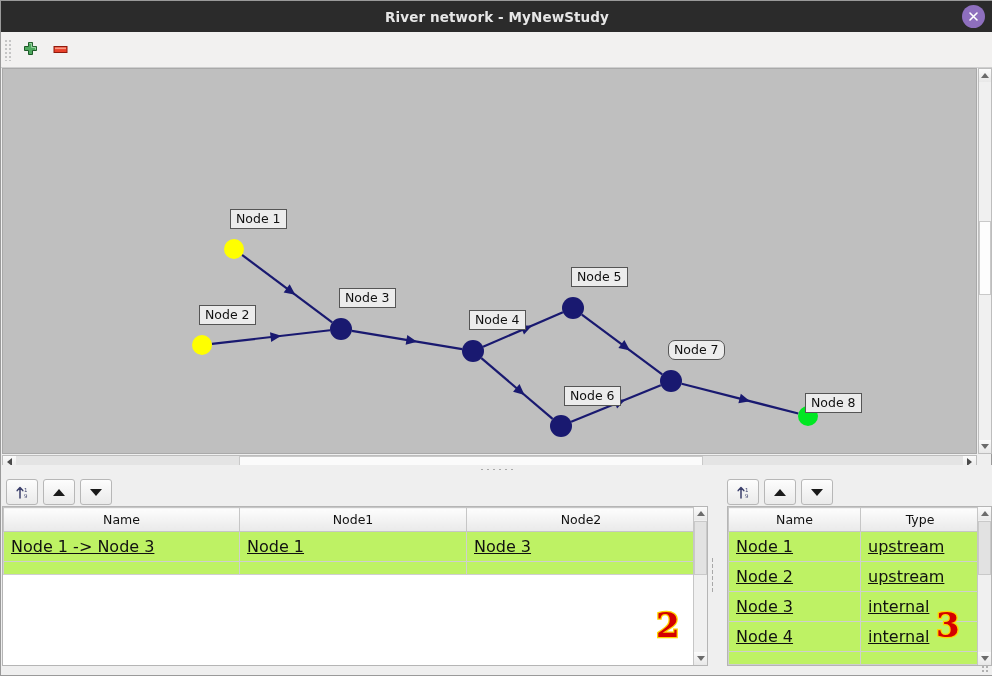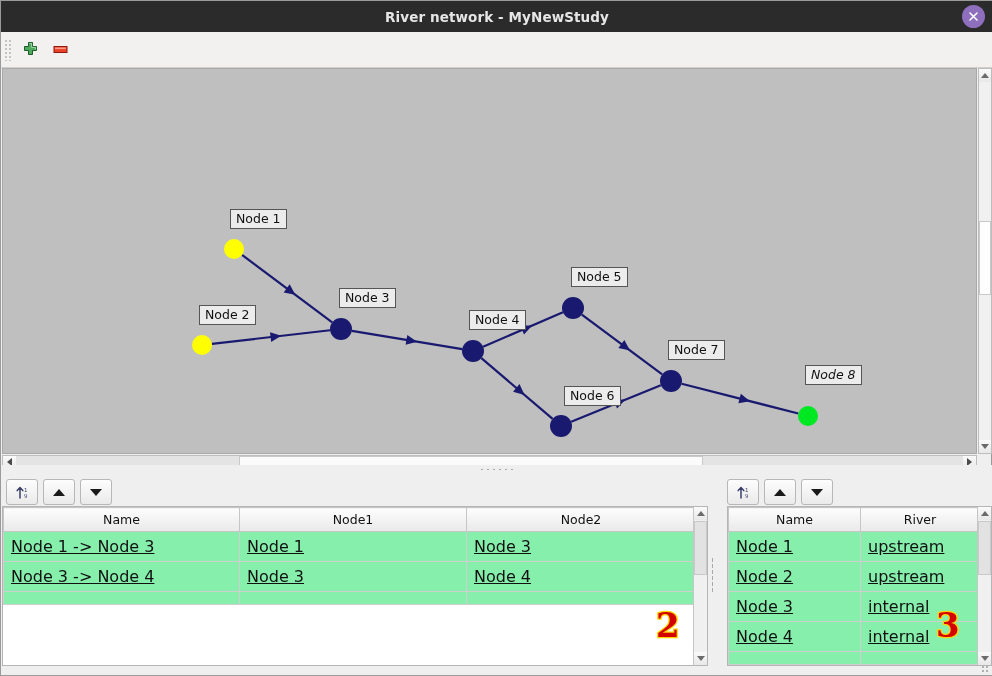--- a/index.html
+++ b/index.html
@@ -107,21 +107,21 @@
   .pane-right .pane-toolbar{padding-left:12px;}
   .tbtn{
     width:30px;height:24px;margin-right:5px;
     background:linear-gradient(#fdfdfd,#eaeaea);
     border:1px solid #b7b7b7;border-radius:3px;
     display:flex;align-items:center;justify-content:center;cursor:pointer;
   }
   .tbtn .tri-up{border-left:6px solid transparent;border-right:6px solid transparent;border-bottom:7px solid #1a1a1a;}
   .tbtn .tri-dn{border-left:6px solid transparent;border-right:6px solid transparent;border-top:7px solid #1a1a1a;}
 
-  table.grid{border-collapse:collapse;table-layout:fixed;background:#86efac;}
+  table.grid{border-collapse:collapse;table-layout:fixed;background:#bef264;}
   table.grid th{
     background:linear-gradient(#fdfdfd,#e9e9e9);
     border:1px solid #c6c6c6;border-top:1px solid #c6c6c6;
     font-weight:normal;font-size:12.5px;height:21px;color:#111;text-align:center;
   }
   table.grid td{
     border:1px solid #cfcfcf;height:29px;font-size:16px;
     padding:0 0 0 7px;color:#111;white-space:nowrap;overflow:hidden;text-decoration:underline;
   }
   table.grid td.empty{height:12px;}
@@ -197,22 +197,22 @@
           <circle cx="668" cy="312" r="11" fill="#191970"></circle>
           <circle cx="805" cy="347" r="10" fill="#00e822"></circle>
         </svg>
       <div id="node-labels">
           <div class="nodelabel" style="left: 227px; top: 140px;">Node 1</div>
           <div class="nodelabel" style="left: 196px; top: 236px;">Node 2</div>
           <div class="nodelabel" style="left: 336px; top: 219px;">Node 3</div>
           <div class="nodelabel" style="left: 466px; top: 241px;">Node 4</div>
           <div class="nodelabel" style="left: 568px; top: 198px;">Node 5</div>
           <div class="nodelabel" style="left: 561px; top: 317px;">Node 6</div>
-          <div class="nodelabel" style="left: 665px; top: 271px;">Node 7</div>
-          <div class="nodelabel" style="left: 802px; top: 296px; font-style: italic;">Node 8</div>
+          <div class="nodelabel" style="left: 665px; top: 271px; border-radius: 7px;">Node 7</div>
+          <div class="nodelabel" style="left: 802px; top: 324px;">Node 8</div>
         </div>
 
     </div>
 
     <div class="vsb">
       <div class="sb-arrow top">
           <div class="tri tri-up"></div>
         </div>
       <div class="vsb-thumb"></div>
       <div class="sb-arrow bot">
@@ -270,25 +270,20 @@
                 <th>Node2</th>
               </tr>
             </thead>
           <tbody id="reaches-body">
               <tr>
                 <td>Node 1 -&gt; Node 3</td>
                 <td>Node 1</td>
                 <td>Node 3</td>
               </tr>
               <tr>
-                <td>Node 3 -&gt; Node 4</td>
-                <td>Node 3</td>
-                <td>Node 4</td>
-              </tr>
-              <tr>
                 <td class="empty"></td>
                 <td class="empty"></td>
                 <td class="empty"></td>
               </tr>
             </tbody>
         </table>
         <div class="grid-vsb">
           <div class="sb-arrow top">
               <div class="tri tri-up"></div>
             </div>
@@ -325,21 +320,21 @@
 
       <div class="grid-wrap">
         <table class="grid" id="nodes-table" style="width:251px;">
           <colgroup>
               <col style="width:132px">
               <col style="width:119px">
             </colgroup>
           <thead>
               <tr id="nodes-head">
                 <th>Name</th>
-                <th>River</th>
+                <th>Type</th>
               </tr>
             </thead>
           <tbody id="nodes-body">
               <tr>
                 <td>Node 1</td>
                 <td>upstream</td>
               </tr>
               <tr>
                 <td>Node 2</td>
                 <td>upstream</td>

